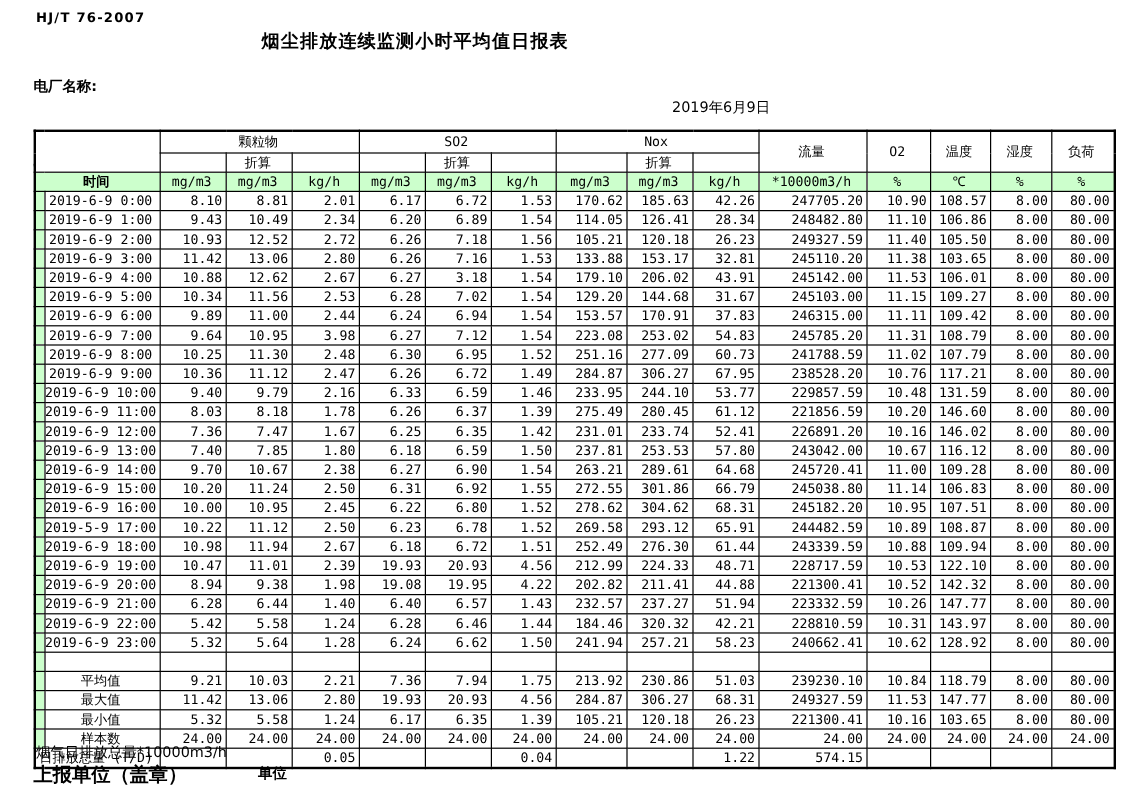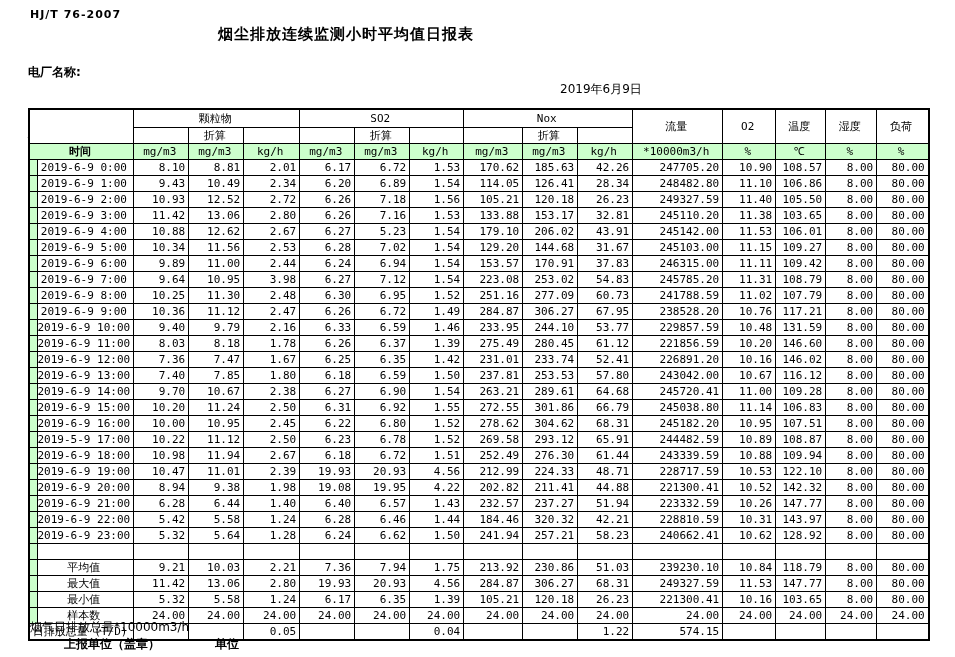--- a/index.html
+++ b/index.html
@@ -8,21 +8,21 @@
     font-family:"DejaVu Sans",sans-serif;color:#000;overflow:hidden;
   }
   .abs{position:absolute;white-space:nowrap;text-align:center;}
   #standard{left:30px;top:8px;font-size:11px;font-weight:bold;letter-spacing:1px;}
   #title{left:218px;top:25px;font-size:15px;font-weight:bold;letter-spacing:1px;}
   #plant-label{left:28px;top:64px;font-size:12px;font-weight:bold;}
   #boiler-label{left:28px;top:82px;font-size:12px;font-weight:bold;margin-top:48px;}
   #report-date{left:560px;top:81px;font-size:12px;}
   #table-wrap{position:absolute;left:28px;top:108px;}
   #footer-flue{left:30px;top:619px;font-size:12px;}
-  #footer-report-unit{left:28px;top:636px;font-size:12px;font-weight:bold;margin-left:36px;}
+  #footer-report-unit{left:28px;top:636px;font-size:16px;font-weight:bold;}
   #footer-unit{left:215px;top:636px;font-size:12px;font-weight:bold;}
 
   table.report{border-collapse:collapse;table-layout:fixed;border:2px solid #000;background:#fff;padding-left:48px;}
   table.report td{
     border:1px solid #000;height:15px;line-height:15px;
     font-family:"DejaVu Sans Mono",monospace;font-size:11px;
     padding:0 3px 0 0;white-space:nowrap;overflow:hidden;
   }
   td.num{text-align:right;}
   td.ctr{text-align:center;padding:0;}
@@ -177,21 +177,21 @@
           <td class="num br2 bb2">8.00</td>
           <td class="num bb2">80.00</td>
         </tr>
         <tr>
           <td class="strip" style="background: rgb(204, 255, 204);"></td>
           <td class="time br2">2019-6-9 4:00</td>
           <td class="num">10.88</td>
           <td class="num">12.62</td>
           <td class="num br2">2.67</td>
           <td class="num">6.27</td>
-          <td class="num">5.23</td>
+          <td class="num">3.18</td>
           <td class="num br2">1.54</td>
           <td class="num">179.10</td>
           <td class="num">206.02</td>
           <td class="num br2">43.91</td>
           <td class="num br2">245142.00</td>
           <td class="num br2">11.53</td>
           <td class="num br2">106.01</td>
           <td class="num br2">8.00</td>
           <td class="num">80.00</td>
         </tr>

